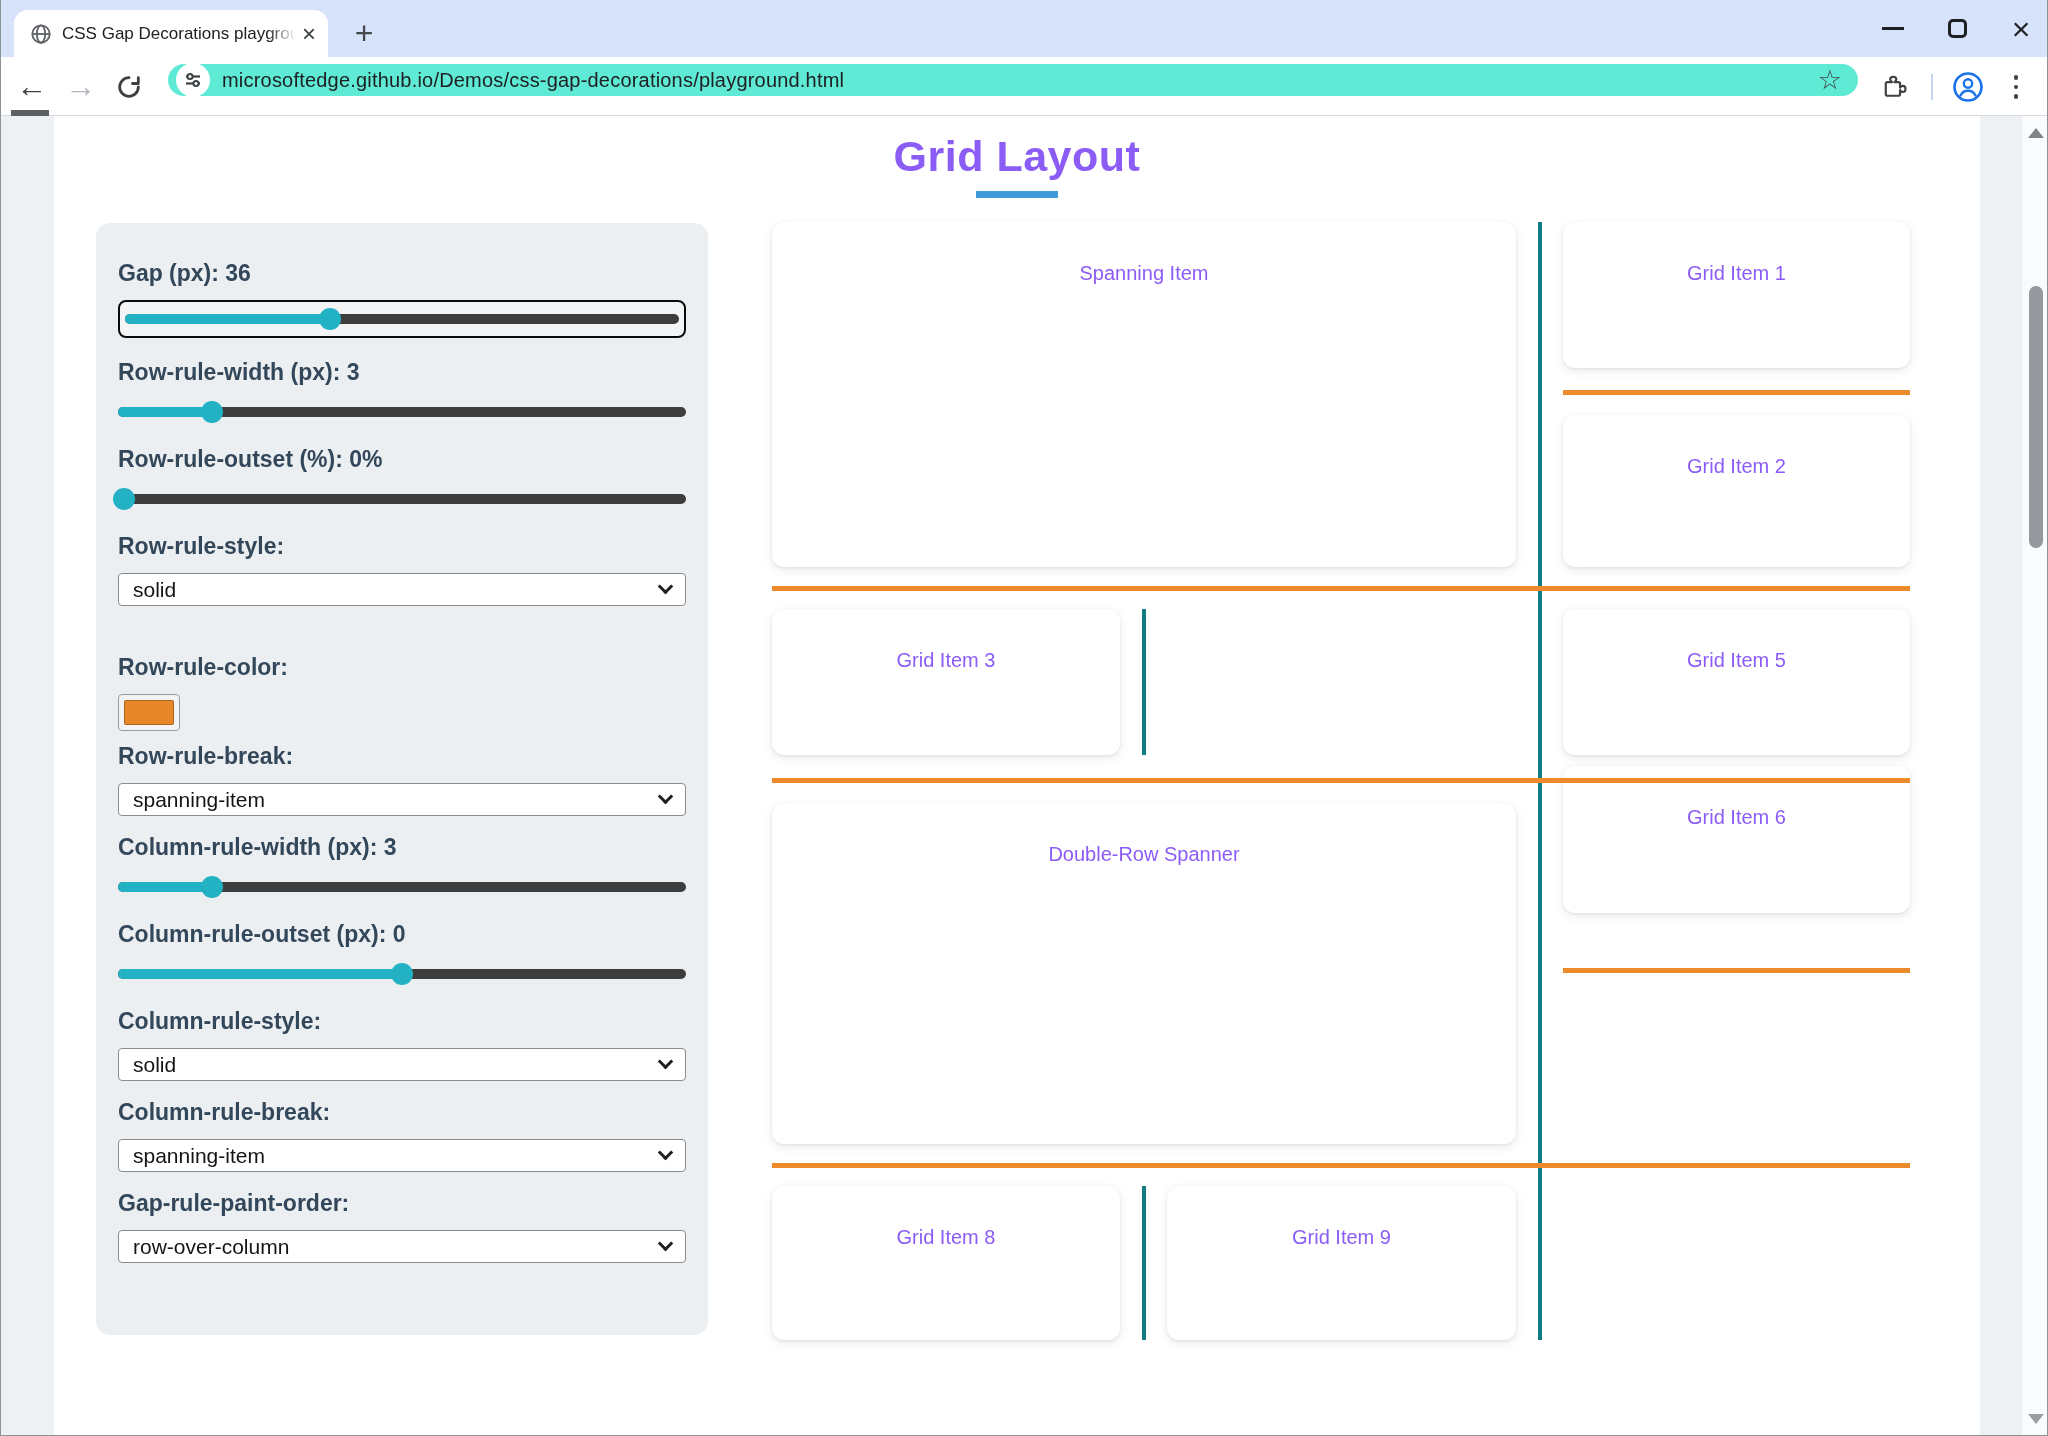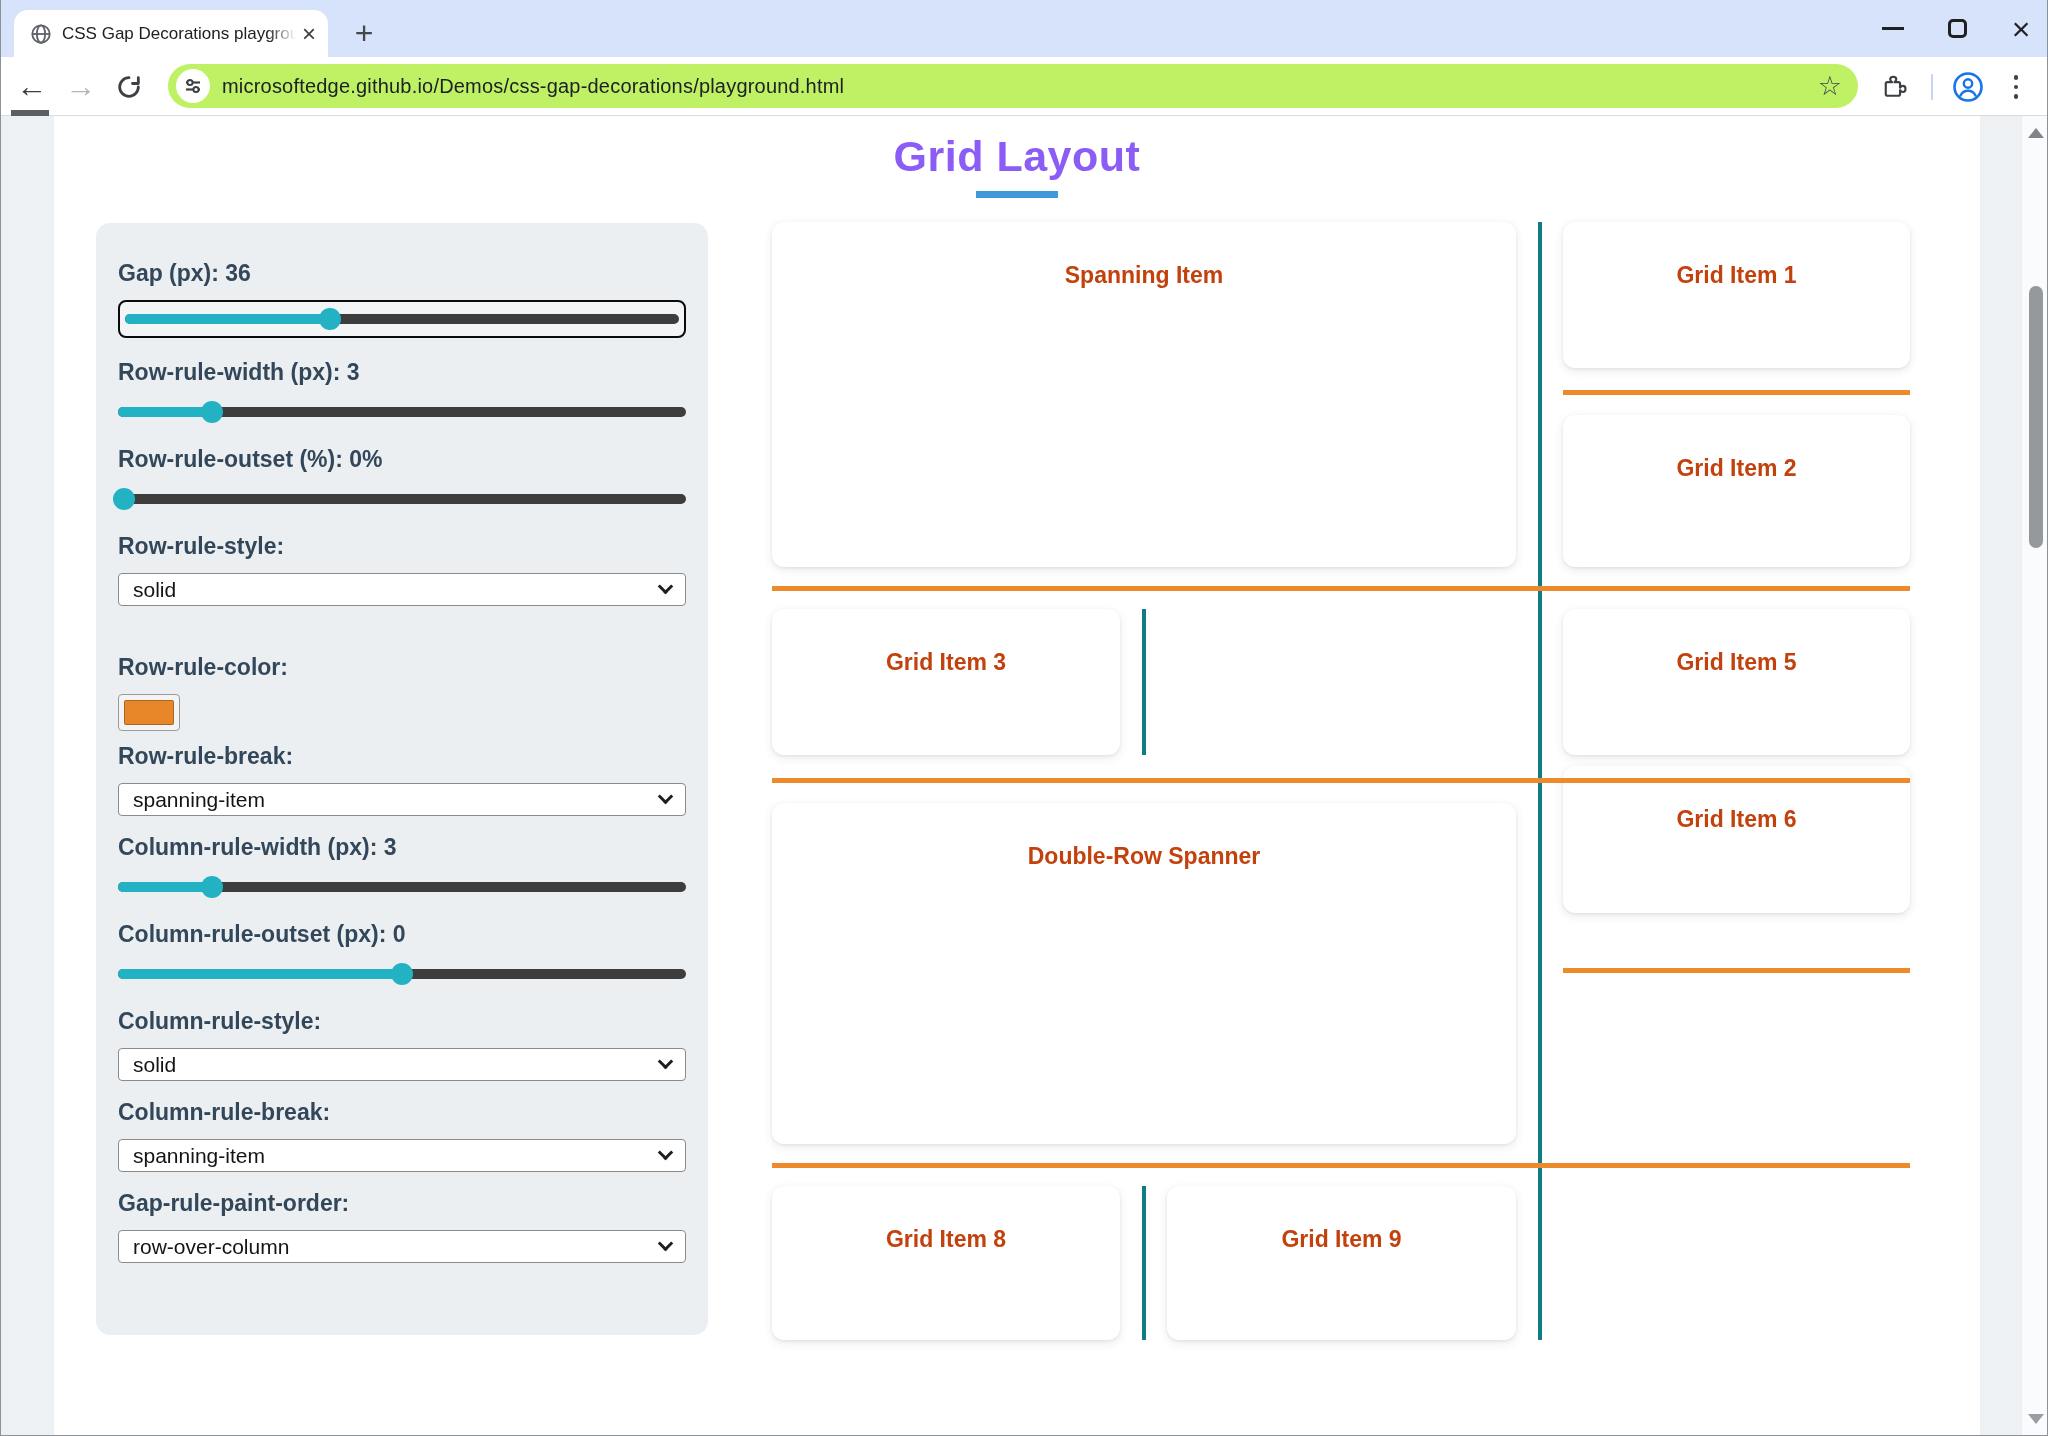--- a/index.html
+++ b/index.html
@@ -22,22 +22,22 @@
   .winbtns { position:absolute; right:14px; top:0; height:57px; display:flex; align-items:center; gap:36px; }
   .winbtn { width:28px; height:28px; display:flex; align-items:center; justify-content:center; }
   .ic-min { width:22px; height:3px; background:#1f2023; }
   .ic-max { width:19px; height:19px; border:3px solid #1f2023; border-radius:5px; }
   .ic-x  { font-size:32px; color:#1f2023; line-height:28px; }
   .toolbar { position:absolute; left:0; top:57px; width:2048px; height:59px; background:#fff;
              border-bottom:1px solid #dadce0; }
   .navbtn { position:absolute; top:0; height:59px; width:44px; display:flex; align-items:center;
             justify-content:center; font-size:31px; color:#3c4043; }
   .navbtn.disabled { color:#b2b6bc; }
-  .omnibox { position:absolute; left:167px; top:7px; width:1690px; height:44px; border-radius:22px;
-             background:#bef264; display:flex; align-items:center; padding:0 16px 0 8px; }
+  .omnibox { position:absolute; left:167px; top:7px; width:1690px; height:32px; border-radius:22px;
+             background:#5eead4; display:flex; align-items:center; padding:0 16px 0 8px; }
   .tune-wrap { width:34px; height:34px; border-radius:50%; background:#fff; display:flex;
                align-items:center; justify-content:center; margin-right:12px; }
   .url { flex:1; font-size:20px; color:#202124; letter-spacing:0.2px; white-space:nowrap; overflow:hidden; }
   .star { font-size:27px; color:#45484d; }
   .ext-sep { position:absolute; left:1930px; top:17px; width:2px; height:26px; background:#c7d5f2; }
   .dots { position:absolute; left:2008px; top:14px; width:14px; height:32px; display:flex;
           flex-direction:column; align-items:center; justify-content:center; gap:5px; }
   .dots i { width:4.5px; height:4.5px; border-radius:50%; background:#3c4043; }
   .status-bubble { position:absolute; left:10px; top:110px; width:38px; height:9px; background:#5b5f64; }
   
@@ -66,21 +66,21 @@
          font-family:"Liberation Sans",sans-serif; }
   .chev { width:11px; height:11px; border-right:3px solid #1f1f1f; border-bottom:3px solid #1f1f1f;
           transform:rotate(45deg); margin-top:-6px; }
   .swatch-outer { width:62px; height:37px; background:#f4f4f4; border:1px solid #9a9a9a; border-radius:4px;
                   padding:5px; }
   .swatch-inner { width:100%; height:100%; border-radius:2px; border:1px solid rgba(0,0,0,0.25); }
   
   .card { position:absolute; background:#fff; border-radius:12px;
           box-shadow:0 3px 10px rgba(30,45,60,0.10), 0 1px 3px rgba(30,45,60,0.08);
           display:flex; justify-content:center; padding-top:40px;
-          font-size:23px; font-weight:700; color:#c2410c; }
+          font-size:20px; font-weight:400; color:#8b5cf6; }
   .vrule { position:absolute; width:4px; z-index:1; }
   .hrule { position:absolute; height:5px; z-index:2; }
   
   .scrollbar { position:absolute; left:2020px; top:116px; width:28px; height:1320px; background:#fafbfc;
                border-left:1px solid #ededed; }
   .sb-thumb { position:absolute; left:7px; width:14px; top:170px; height:262px; border-radius:7px;
               background:#95999d; }
   .sb-up, .sb-down { position:absolute; left:6px; width:0; height:0; border-left:8px solid transparent;
               border-right:8px solid transparent; }
   .sb-up   { top:12px; border-bottom:10px solid #808488; }

